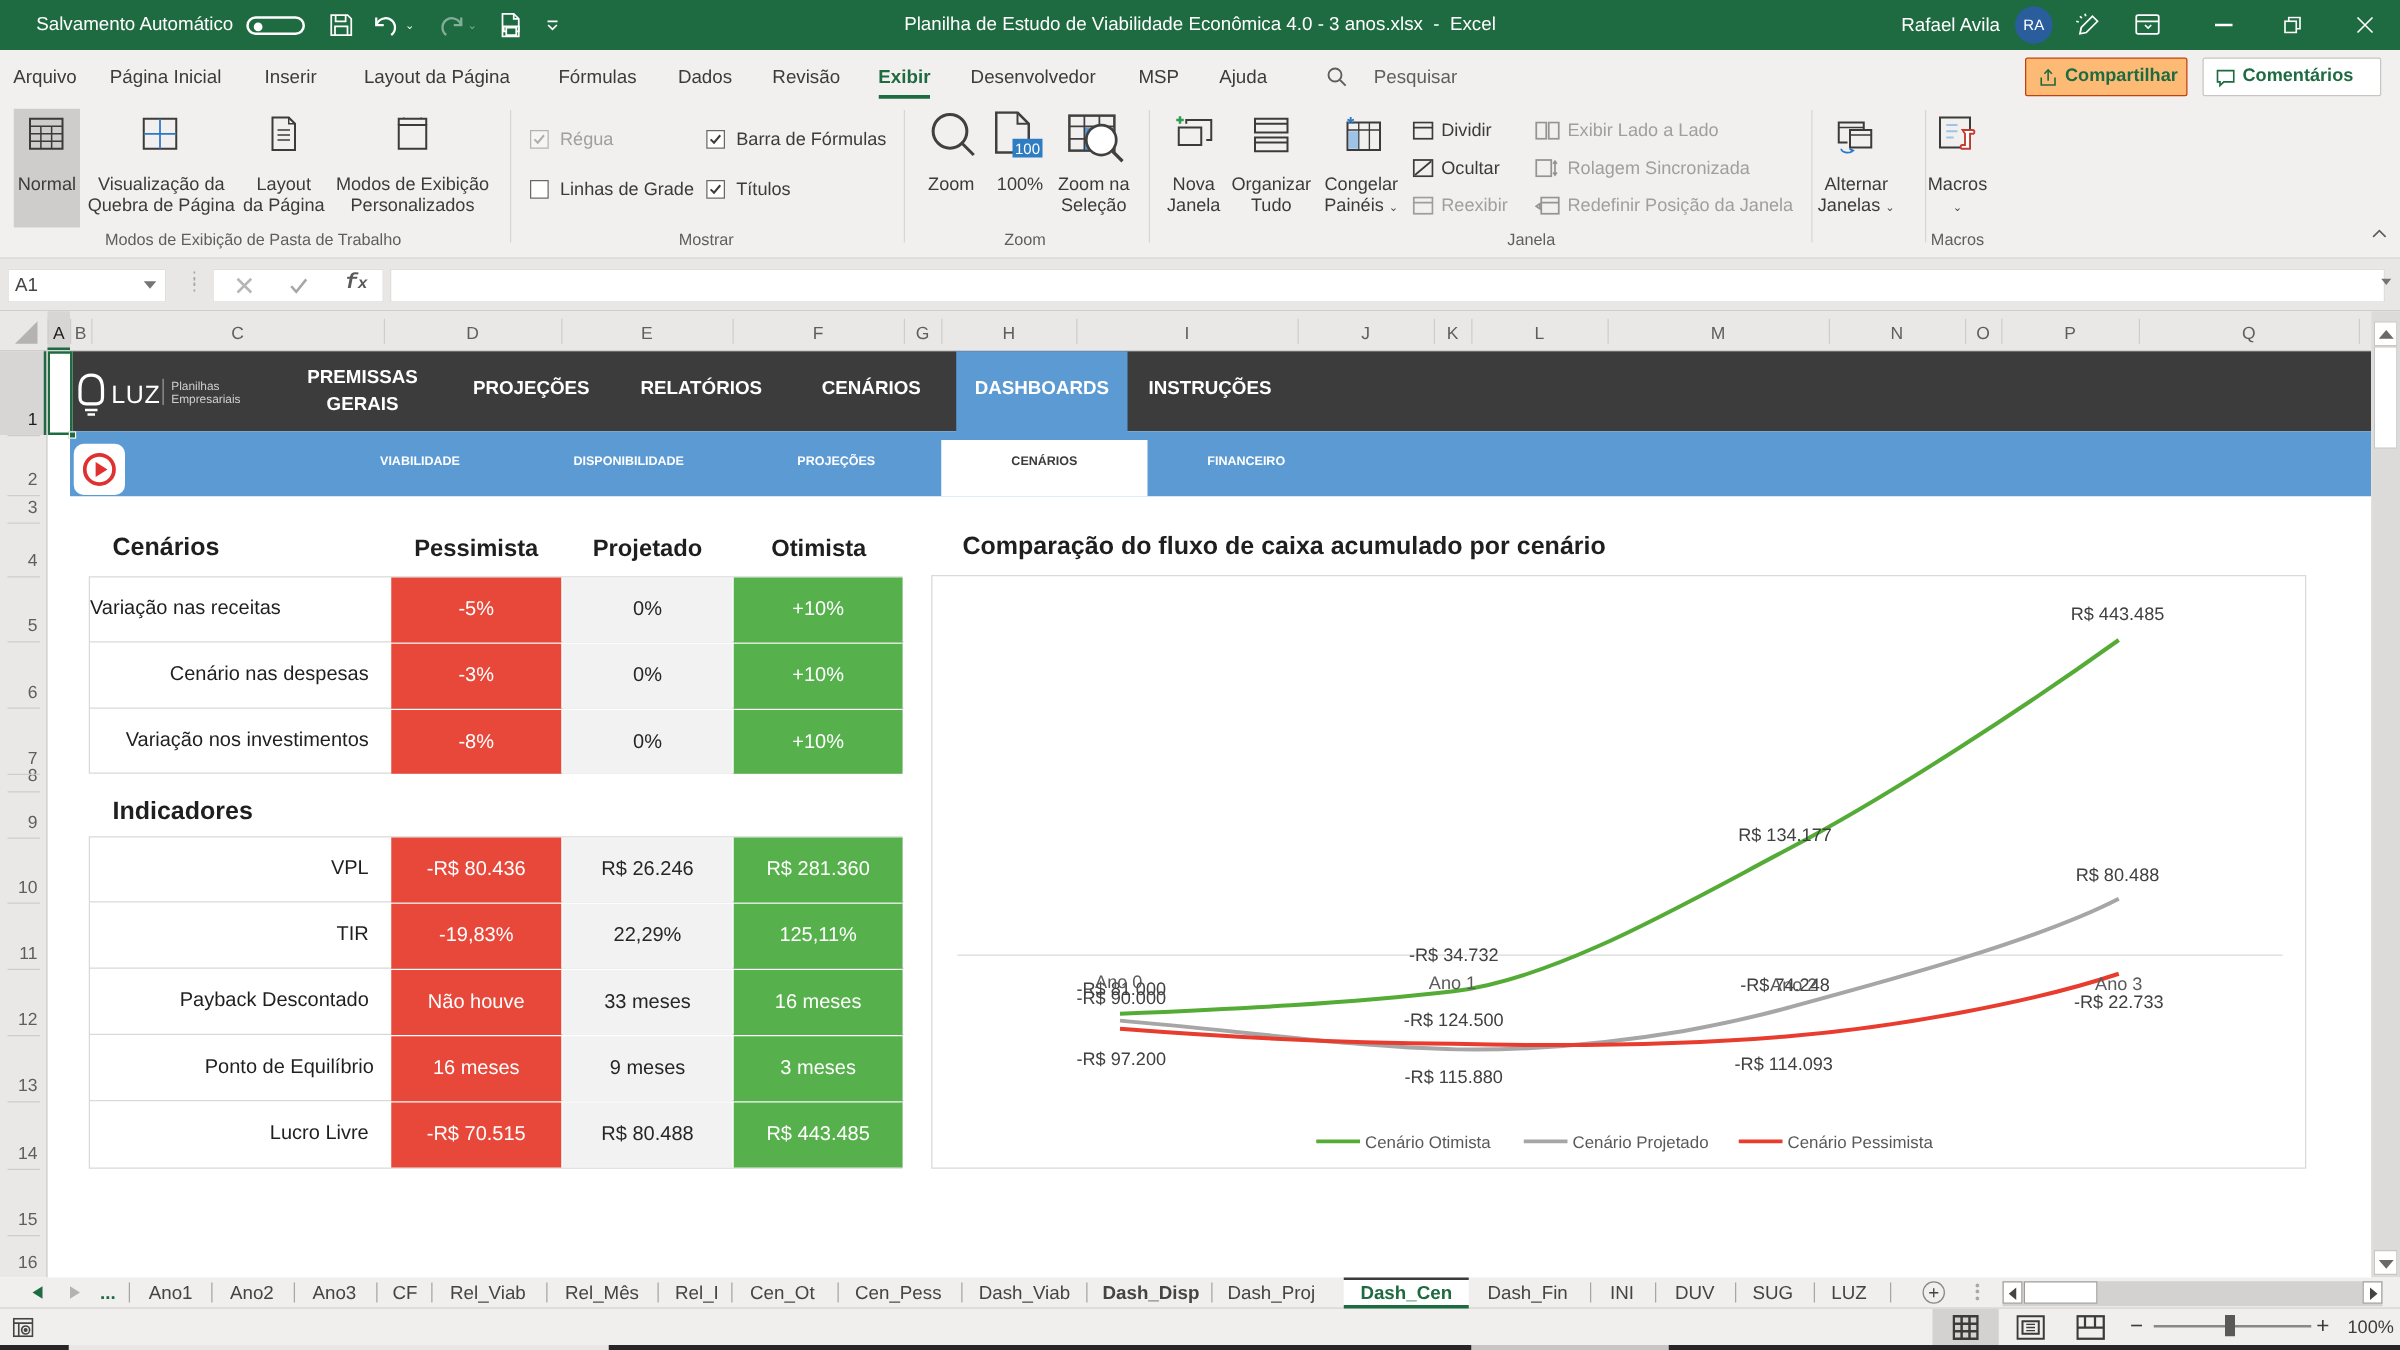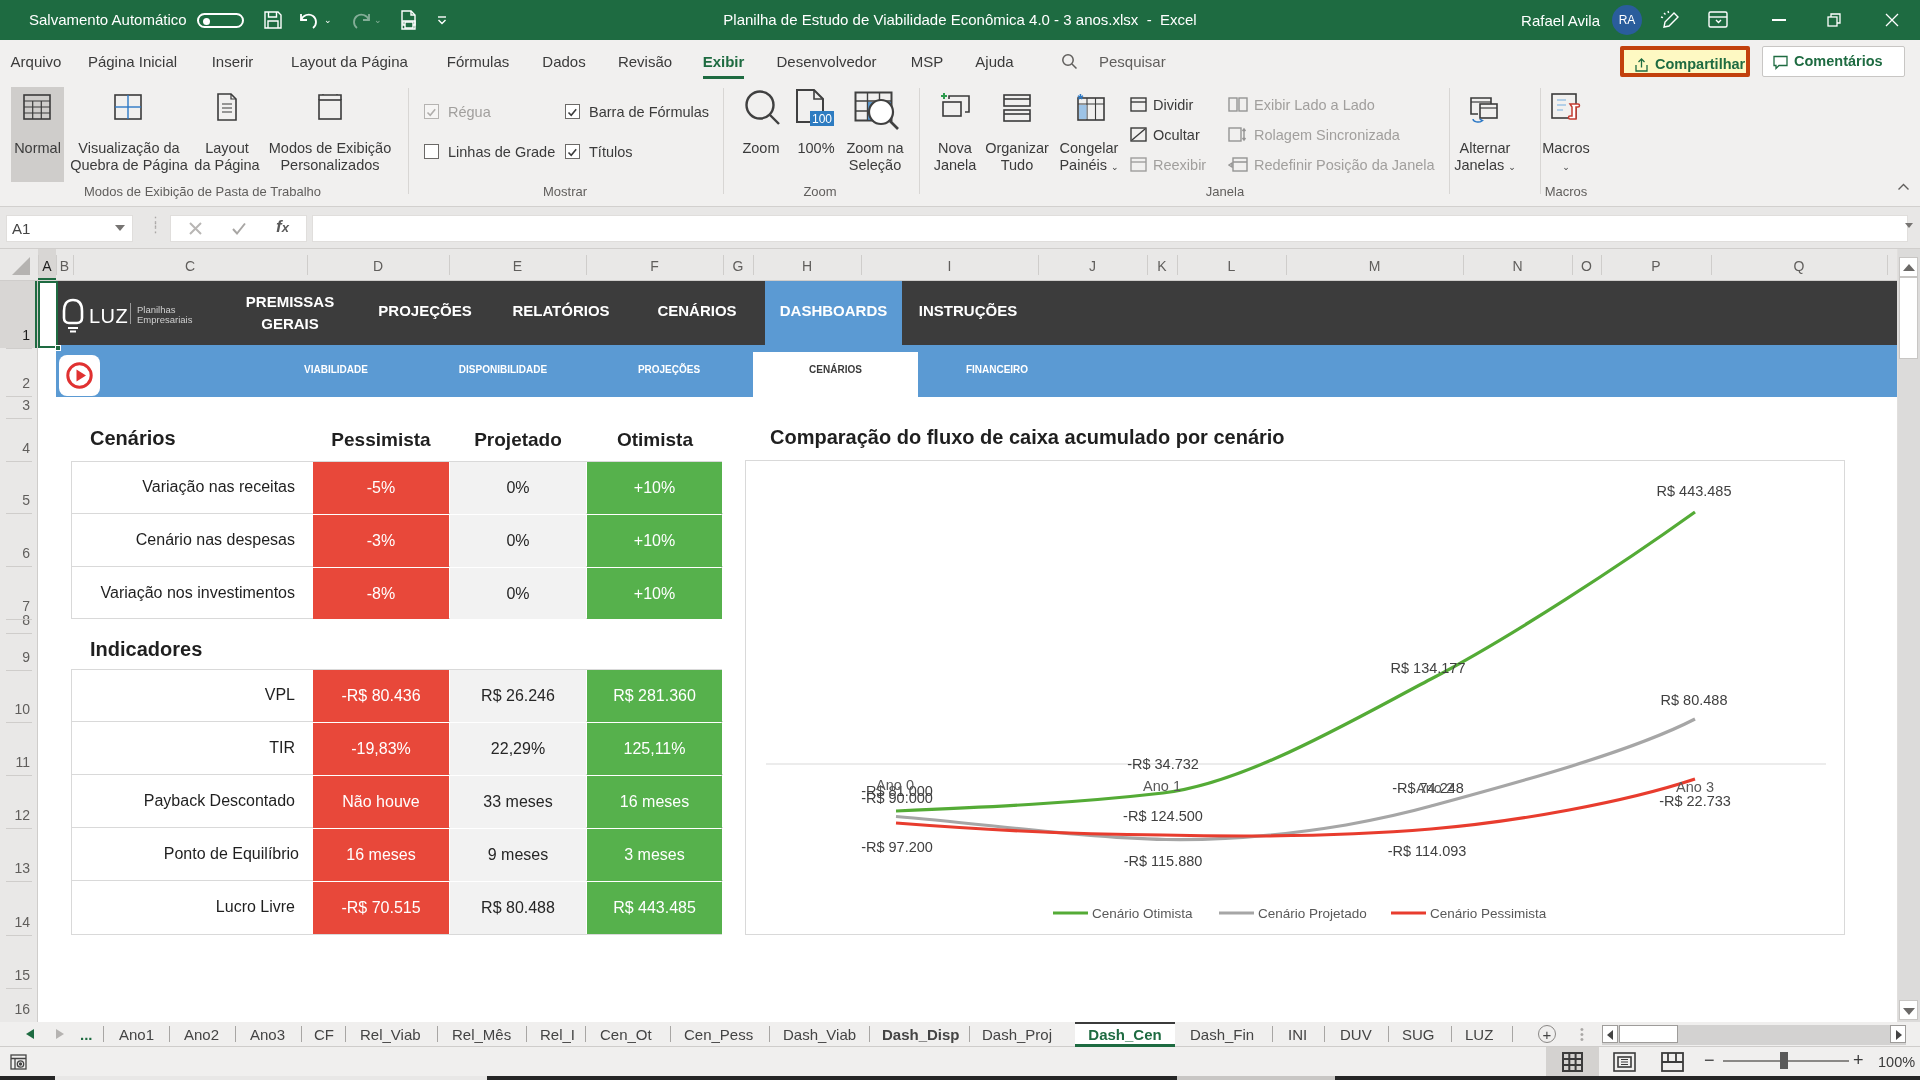--- a/index.html
+++ b/index.html
@@ -139,21 +139,21 @@
   <div class="tab sel" style="left:701px; width:45px;">Exibir</div>
   <div class="tab" style="left:772px; width:109px;">Desenvolvedor</div>
   <div class="tab" style="left:909px; width:36px;">MSP</div>
   <div class="tab" style="left:972px; width:45px;">Ajuda</div>
   <svg style="position:absolute; left:1061px; top:13px;" width="17" height="17" viewBox="0 0 17 17" fill="none" stroke="#605e5c" stroke-width="1.5">
     <circle cx="7" cy="7" r="5.2"></circle>
       <path d="M11 11 l4.5 4.5"></path>
   </svg>
   <div class="tab" style="left:1099px; width:80px; color:#605e5c; text-align:left;">Pesquisar</div>
 
-  <div style="position:absolute; left:1620px; top:6px; width:130px; height:31px; background:#fef9c3; border:4px solid #c2410c; border-radius:2px;text-decoration:underline;">
+  <div style="position:absolute; left:1620px; top:6px; width:130px; height:31px; background:#fdba74; border:1px solid #c2410c; border-radius:2px;text-decoration:underline;">
     <svg style="position:absolute; left:9px; top:7px;" width="17" height="17" viewBox="0 0 17 17" fill="none" stroke="#1e6b41" stroke-width="1.3">
       <path d="M8.5 10.5 v-8"></path>
         <path d="M5.5 5 l3-3 l3 3"></path>
         <path d="M3 8 v6 h11 v-6"></path>
     </svg>
     <div style="position:absolute; left:31px; top:6px; font-size:14.5px; font-weight:bold; color:#1e6b41;">Compartilhar</div>
   </div>
 
   <div style="position:absolute; left:1762px; top:6px; width:143px; height:31px; background:#fff; border:1px solid #c8c6c4; border-radius:2px;">
     <svg style="position:absolute; left:9px; top:7px;" width="17" height="17" viewBox="0 0 17 17" fill="none" stroke="#1e6b41" stroke-width="1.3">
@@ -322,21 +322,21 @@
   <div style="position:absolute; left:12px; top:13px; font-size:15px; color:#444;">A1</div>
   <div style="position:absolute; left:115px; top:18px; width:0; height:0; border-left:5px solid transparent; border-right:5px solid transparent; border-top:6px solid #767472;"></div>
   <div style="position:absolute; left:149px; top:12px; color:#a9a7a5; font-size:13px; letter-spacing:0; line-height:6px;">⋮<br>⋮</div>
   <div class="whitebox" style="left:170px; top:8px; width:137px; height:27px;"></div>
   <svg style="position:absolute; left:188px; top:14px;" width="15" height="15" viewBox="0 0 15 15" fill="none" stroke="#b8b6b4" stroke-width="2">
     <path d="M2 2 l11 11 M13 2 l-11 11"></path>
   </svg>
   <svg style="position:absolute; left:231px; top:14px;" width="16" height="15" viewBox="0 0 16 15" fill="none" stroke="#a8a6a4" stroke-width="2">
     <path d="M2 8 l4 4.5 l8-10"></path>
   </svg>
-  <div style="position:absolute; left:276px; top:10px; font-size:17px; font-style:italic; font-family:Liberation Sans, sans-serif; font-weight:bold; color:#595959;">f<span style="font-size:13px;">x</span></div>
+  <div style="position:absolute; left:276px; top:10px; font-size:17px; font-style:italic; font-family:Liberation Mono, monospace; font-weight:bold; color:#595959;">f<span style="font-size:13px;">x</span></div>
   <div class="whitebox" style="left:312px; top:8px; width:1596px; height:27px;"></div>
   <div style="position:absolute; left:1905px; top:16px; width:0; height:0; border-left:4px solid transparent; border-right:4px solid transparent; border-top:5px solid #767472;"></div>
 </div>
 <div id="colhead" class="abs">
 
   <div style="position:absolute; left:12px; top:8px; width:0; height:0; border-left:18px solid transparent; border-bottom:18px solid #b5b3b1;"></div>
   <div style="position:absolute; left:38px; top:0; width:18px; height:32px; background:#d8d6d4;"></div>
   <div class="cl" style="left:38px; width:18px; color:#1d1d1d;">A</div>
   <div class="cl" style="left:56px; width:17px;">B</div>
   <div class="cl" style="left:73px; width:234px;">C</div>
@@ -409,21 +409,21 @@
 
   <div style="position:absolute; left:0; top:0; width:20px; height:67px; border:2px solid #1e6b41; background:#fff;"></div>
   <div style="position:absolute; left:17px; top:64px; width:6px; height:6px; background:#1e6b41; border:1px solid #fff;"></div>
 
   <div style="position:absolute; left:52px; top:146px; font-size:20px; font-weight:bold; color:#1f1f1f;">Cenários</div>
   <div style="position:absolute; left:293px; top:148px; width:100px; font-size:19px; font-weight:bold; color:#1f1f1f; text-align:center;">Pessimista</div>
   <div style="position:absolute; left:430px; top:148px; width:100px; font-size:19px; font-weight:bold; color:#1f1f1f; text-align:center;">Projetado</div>
   <div style="position:absolute; left:567px; top:148px; width:100px; font-size:19px; font-weight:bold; color:#1f1f1f; text-align:center;">Otimista</div>
   <div id="tbl1" style="position:absolute; left:33px; top:180px; width:651px; height:158px; border:1px solid #d9d9d9; font-size:16px;">
     <div class="cellrow" style="top:0; height:52px; border-bottom:1px solid #d9d9d9;">
-      <div style="position:absolute; left:0; top:16px; width:223px; text-align:right; color:#1f1f1f;">Variação nas receitas</div>
+      <div style="position:absolute; left:0; top:16px; width:223px; text-align:left; color:#1f1f1f;">Variação nas receitas</div>
       <div class="tbl-red" style="position:absolute; left:241px; top:0; width:136px; height:52px; line-height:52px; text-align:center;">-5%</div>
       <div class="tbl-gray" style="position:absolute; left:378px; top:0; width:136px; height:52px; line-height:52px; text-align:center;">0%</div>
       <div class="tbl-green" style="position:absolute; left:515px; top:0; width:135px; height:52px; line-height:52px; text-align:center;">+10%</div>
     </div>
     <div class="cellrow" style="top:53px; height:52px; border-bottom:1px solid #d9d9d9;">
       <div style="position:absolute; left:0; top:16px; width:223px; text-align:right; color:#1f1f1f;">Cenário nas despesas</div>
       <div class="tbl-red" style="position:absolute; left:241px; top:0; width:136px; height:52px; line-height:52px; text-align:center;">-3%</div>
       <div class="tbl-gray" style="position:absolute; left:378px; top:0; width:136px; height:52px; line-height:52px; text-align:center;">0%</div>
       <div class="tbl-green" style="position:absolute; left:515px; top:0; width:135px; height:52px; line-height:52px; text-align:center;">+10%</div>
     </div>

